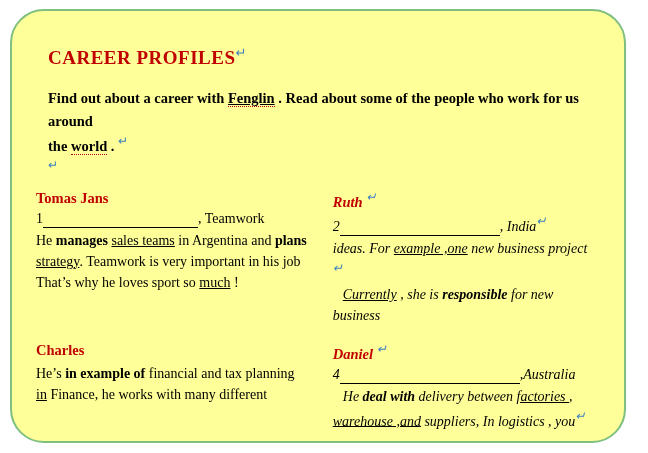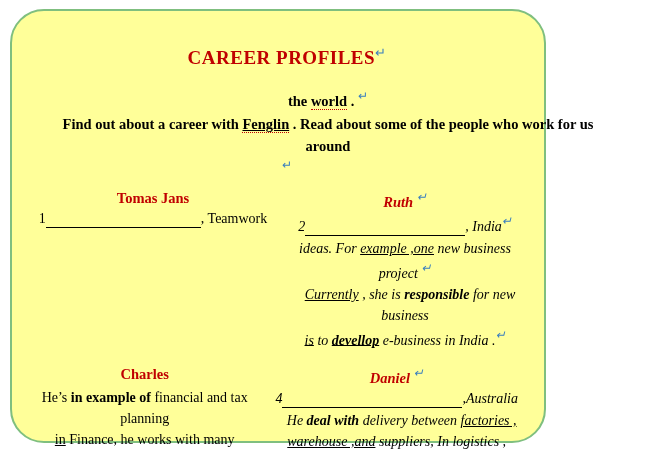--- a/index.html
+++ b/index.html
@@ -17,27 +17,26 @@
     position: absolute;
     left: 0; top: 0;
     width: 648px;
     height: 453px;
     background: #ffffff;
   }
   .card {
     position: absolute;
     left: 10px;
     top: 9px;
-    width: 536px;
+    width: 616px;
     height: 434px;
     background: #ffff99;
     border: 2px solid #7fbf7f;
     border-radius: 34px;
     box-sizing: border-box;
-    text-align: center;
   }
   .inner {
     position: absolute;
     left: 24px;
     top: 22px;
     right: 18px;
     bottom: 14px;
   }
   .title {
     color: #c00000;
@@ -120,55 +119,59 @@
 <div class="page">
   <div class="card">
     <div class="inner">
 
       <div class="title">
         <span>CAREER   PROFILES</span><span class="pilcrow">↵</span>
       </div>
 
       <div class="intro">
         <div>
+          Find out about a career with <span class="u dotted-red">Fenglin</span> . Read about some of the people who work for us around
+        </div>
+        <div>
           the <span class="dotted-red">world</span> . <span class="pilcrow-blue">↵</span>
-        </div>
-        <div>
-          Find out about a career with <span class="u dotted-red">Fenglin</span> . Read about some of the people who work for us around
         </div>
       </div>
 
       <div class="spacer-md">
         <span class="pilcrow-blue" style="margin-left:12px;">↵</span>
       </div>
 
       <div class="columns">
 
         <div class="row">
           <div class="col">
             <div class="person-name">
               <span>Tomas Jans</span>
             </div>
             <div class="blank-line">
               <span>1</span><span class="blank" style="width:155px;">&nbsp;</span><span>, Teamwork</span>
             </div>
+            <div class="body-text">
+              <div>He <span class="b">manages</span> <span class="u">sales teams</span> in Argentina and <span class="b">plans</span></div>
+              <div><span class="u">strategy</span>. Teamwork is very important in his job</div>
+              <div>That’s why he loves sport so <span class="u">much</span> !</div>
+            </div>
           </div>
 
           <div class="col right">
             <div class="person-name">
               <span>Ruth</span>
               <span class="pilcrow-blue">↵</span>
             </div>
             <div class="blank-line">
               <span>2</span><span class="blank" style="width:160px;">&nbsp;</span><span>, India</span><span class="pilcrow-blue">↵</span>
             </div>
             <div class="body-text">
               <div>ideas. For <span class="u">example ,one</span> new business project <span class="pilcrow-blue">↵</span></div>
               <div><span class="indent"></span><span class="u">Currently</span> , she is <span class="b">responsible</span> for new business</div>
-              <div><span class="u">is</span> to <span class="b u">devellop</span> e-business in India .<span class="pilcrow-blue">↵</span></div>
             </div>
           </div>
         </div>
 
         <div class="spacer-md"></div>
 
         <div class="row">
           <div class="col">
             <div class="person-name">
               <span>Charles</span>

